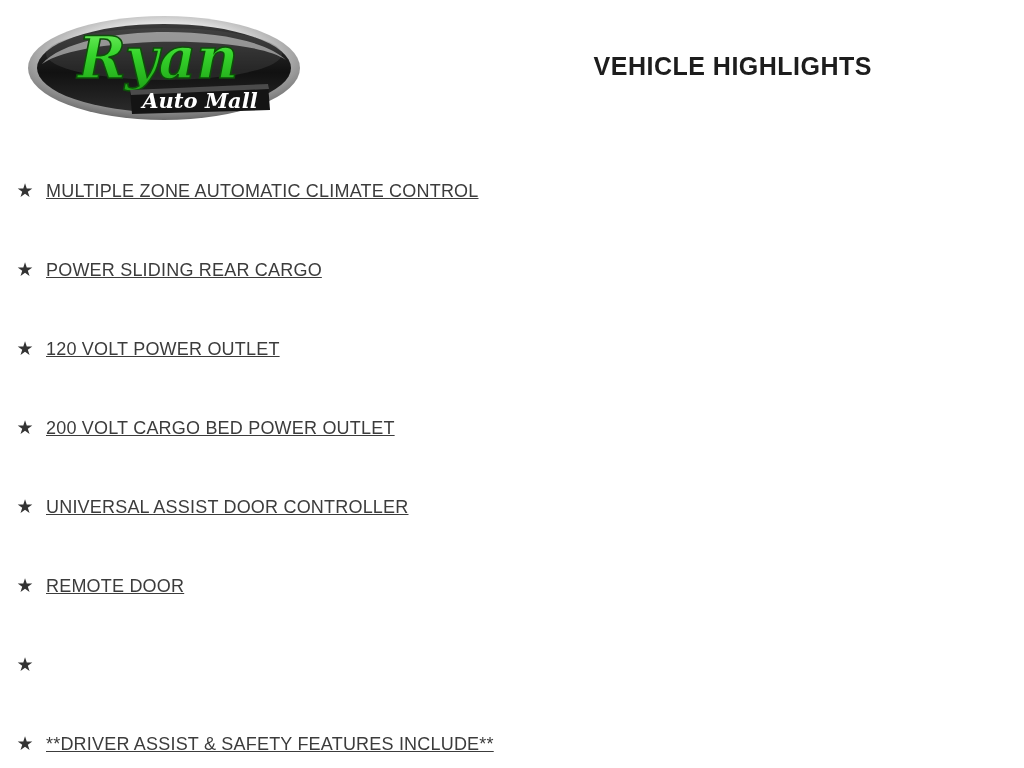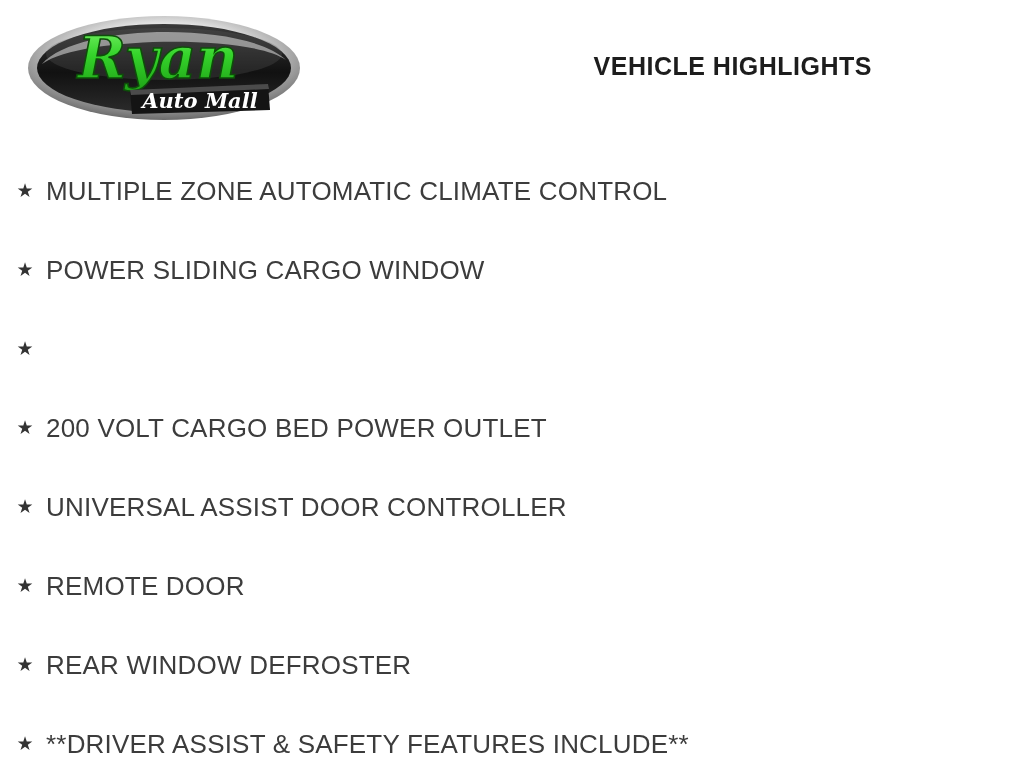--- a/index.html
+++ b/index.html
@@ -76,24 +76,25 @@
     font-size: 19px;
     line-height: 1;
     color: #333333;
     text-align: center;
     margin-right: 10px;
     position: relative;
     top: -1px;
   }
 
   .feature-label {
-    font-size: 26px;
+    font-size: 18px;
     letter-spacing: 0.2px;
     color: #3c3c3c;
     white-space: nowrap;
+    text-decoration: underline;
   }
 </style>
 </head>
 <body>
 
 <div class="page">
 
   <div class="header">
 
     <div class="logo-wrap">
@@ -136,40 +137,40 @@
     <div class="highlights-title">VEHICLE HIGHLIGHTS</div>
   </div>
 
   <ul class="feature-list">
     <li class="feature-item">
       <span class="star-icon">★</span>
       <span class="feature-label">MULTIPLE ZONE AUTOMATIC CLIMATE CONTROL</span>
     </li>
     <li class="feature-item">
       <span class="star-icon">★</span>
-      <span class="feature-label">POWER SLIDING CARGO WINDOW</span>
+      <span class="feature-label">POWER SLIDING REAR CARGO</span>
     </li>
     <li class="feature-item">
       <span class="star-icon">★</span>
+      <span class="feature-label">120 VOLT POWER OUTLET</span>
     </li>
     <li class="feature-item">
       <span class="star-icon">★</span>
       <span class="feature-label">200 VOLT CARGO BED POWER OUTLET</span>
     </li>
     <li class="feature-item">
       <span class="star-icon">★</span>
       <span class="feature-label">UNIVERSAL ASSIST DOOR CONTROLLER</span>
     </li>
     <li class="feature-item">
       <span class="star-icon">★</span>
       <span class="feature-label">REMOTE DOOR</span>
     </li>
     <li class="feature-item">
       <span class="star-icon">★</span>
-      <span class="feature-label">REAR WINDOW DEFROSTER</span>
     </li>
     <li class="feature-item">
       <span class="star-icon">★</span>
       <span class="feature-label">**DRIVER ASSIST &amp; SAFETY FEATURES INCLUDE**</span>
     </li>
   </ul>
 
 </div>
 
 </body></html>

